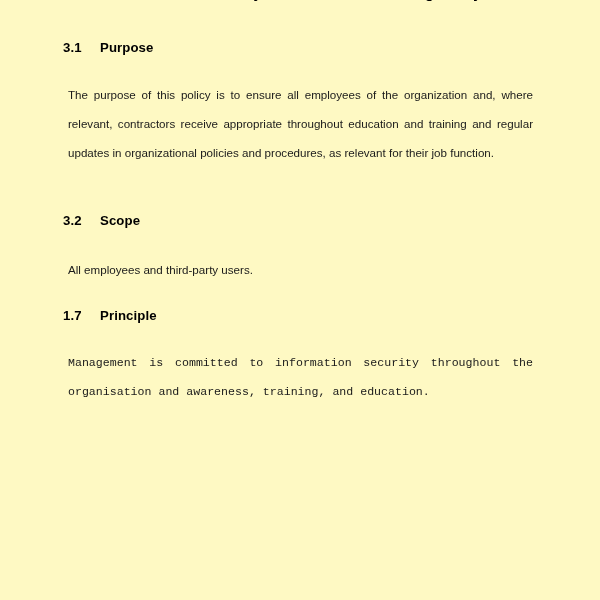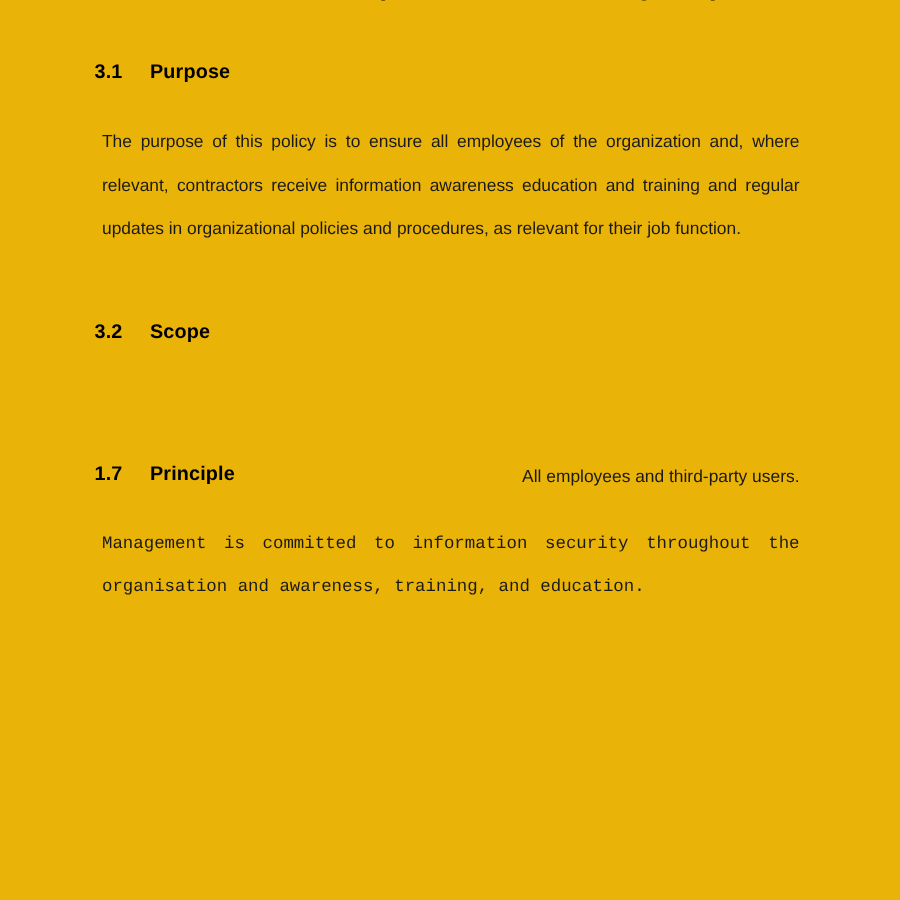--- a/index.html
+++ b/index.html
@@ -13,21 +13,21 @@
     font-family: "Liberation Sans", sans-serif;
     color: #000000;
     overflow: hidden;
     position: relative;
   }
 
   .page {
     position: relative;
     width: 600px;
     height: 600px;
-    background: #eab308;
+    background: #fef9c3;
   }
 
   
   .title-clip {
     position: absolute;
     top: 0;
     left: 0;
     width: 600px;
     height: 7px;
     overflow: hidden;
@@ -74,22 +74,21 @@
     position: absolute;
     left: 68px;
     width: 465px;
     font-size: 11.6px;
     line-height: 29px;
     color: #1a1a1a;
     text-align: justify;
     text-justify: inter-word;
   }
   p.body-para.no-justify {
-    text-align: right;
-    margin-top: 48px;
+    text-align: left;
   }
 
   
   .h-purpose   { top: 40px;  }
   .p-purpose   { top: 80px;  }
   .h-scope     { top: 213px; }
   .p-scope     { top: 255px; }
   .h-principle { top: 308px; }
   .p-principle { top: 348px; font-family: Liberation Mono, monospace; }
 </style>
@@ -101,21 +100,21 @@
   <div class="title-clip">
     <div class="title-text">Information Security Awareness and Training Policy</div>
   </div>
 
   <div class="content">
 
     <h2 class="section-heading h-purpose">
       <span class="sec-num">3.1</span><span>Purpose</span>
     </h2>
 
-    <p class="body-para p-purpose">The purpose of this policy is to ensure all employees of the organization and, where relevant, contractors receive information awareness education and training and regular updates in organizational policies and procedures, as relevant for their job function.</p>
+    <p class="body-para p-purpose">The purpose of this policy is to ensure all employees of the organization and, where relevant, contractors receive appropriate throughout education and training and regular updates in organizational policies and procedures, as relevant for their job function.</p>
 
     <h2 class="section-heading h-scope">
       <span class="sec-num">3.2</span><span>Scope</span>
     </h2>
 
     <p class="body-para no-justify p-scope">All employees and third-party users.</p>
 
     <h2 class="section-heading h-principle">
       <span class="sec-num">1.7</span><span>Principle</span>
     </h2>

